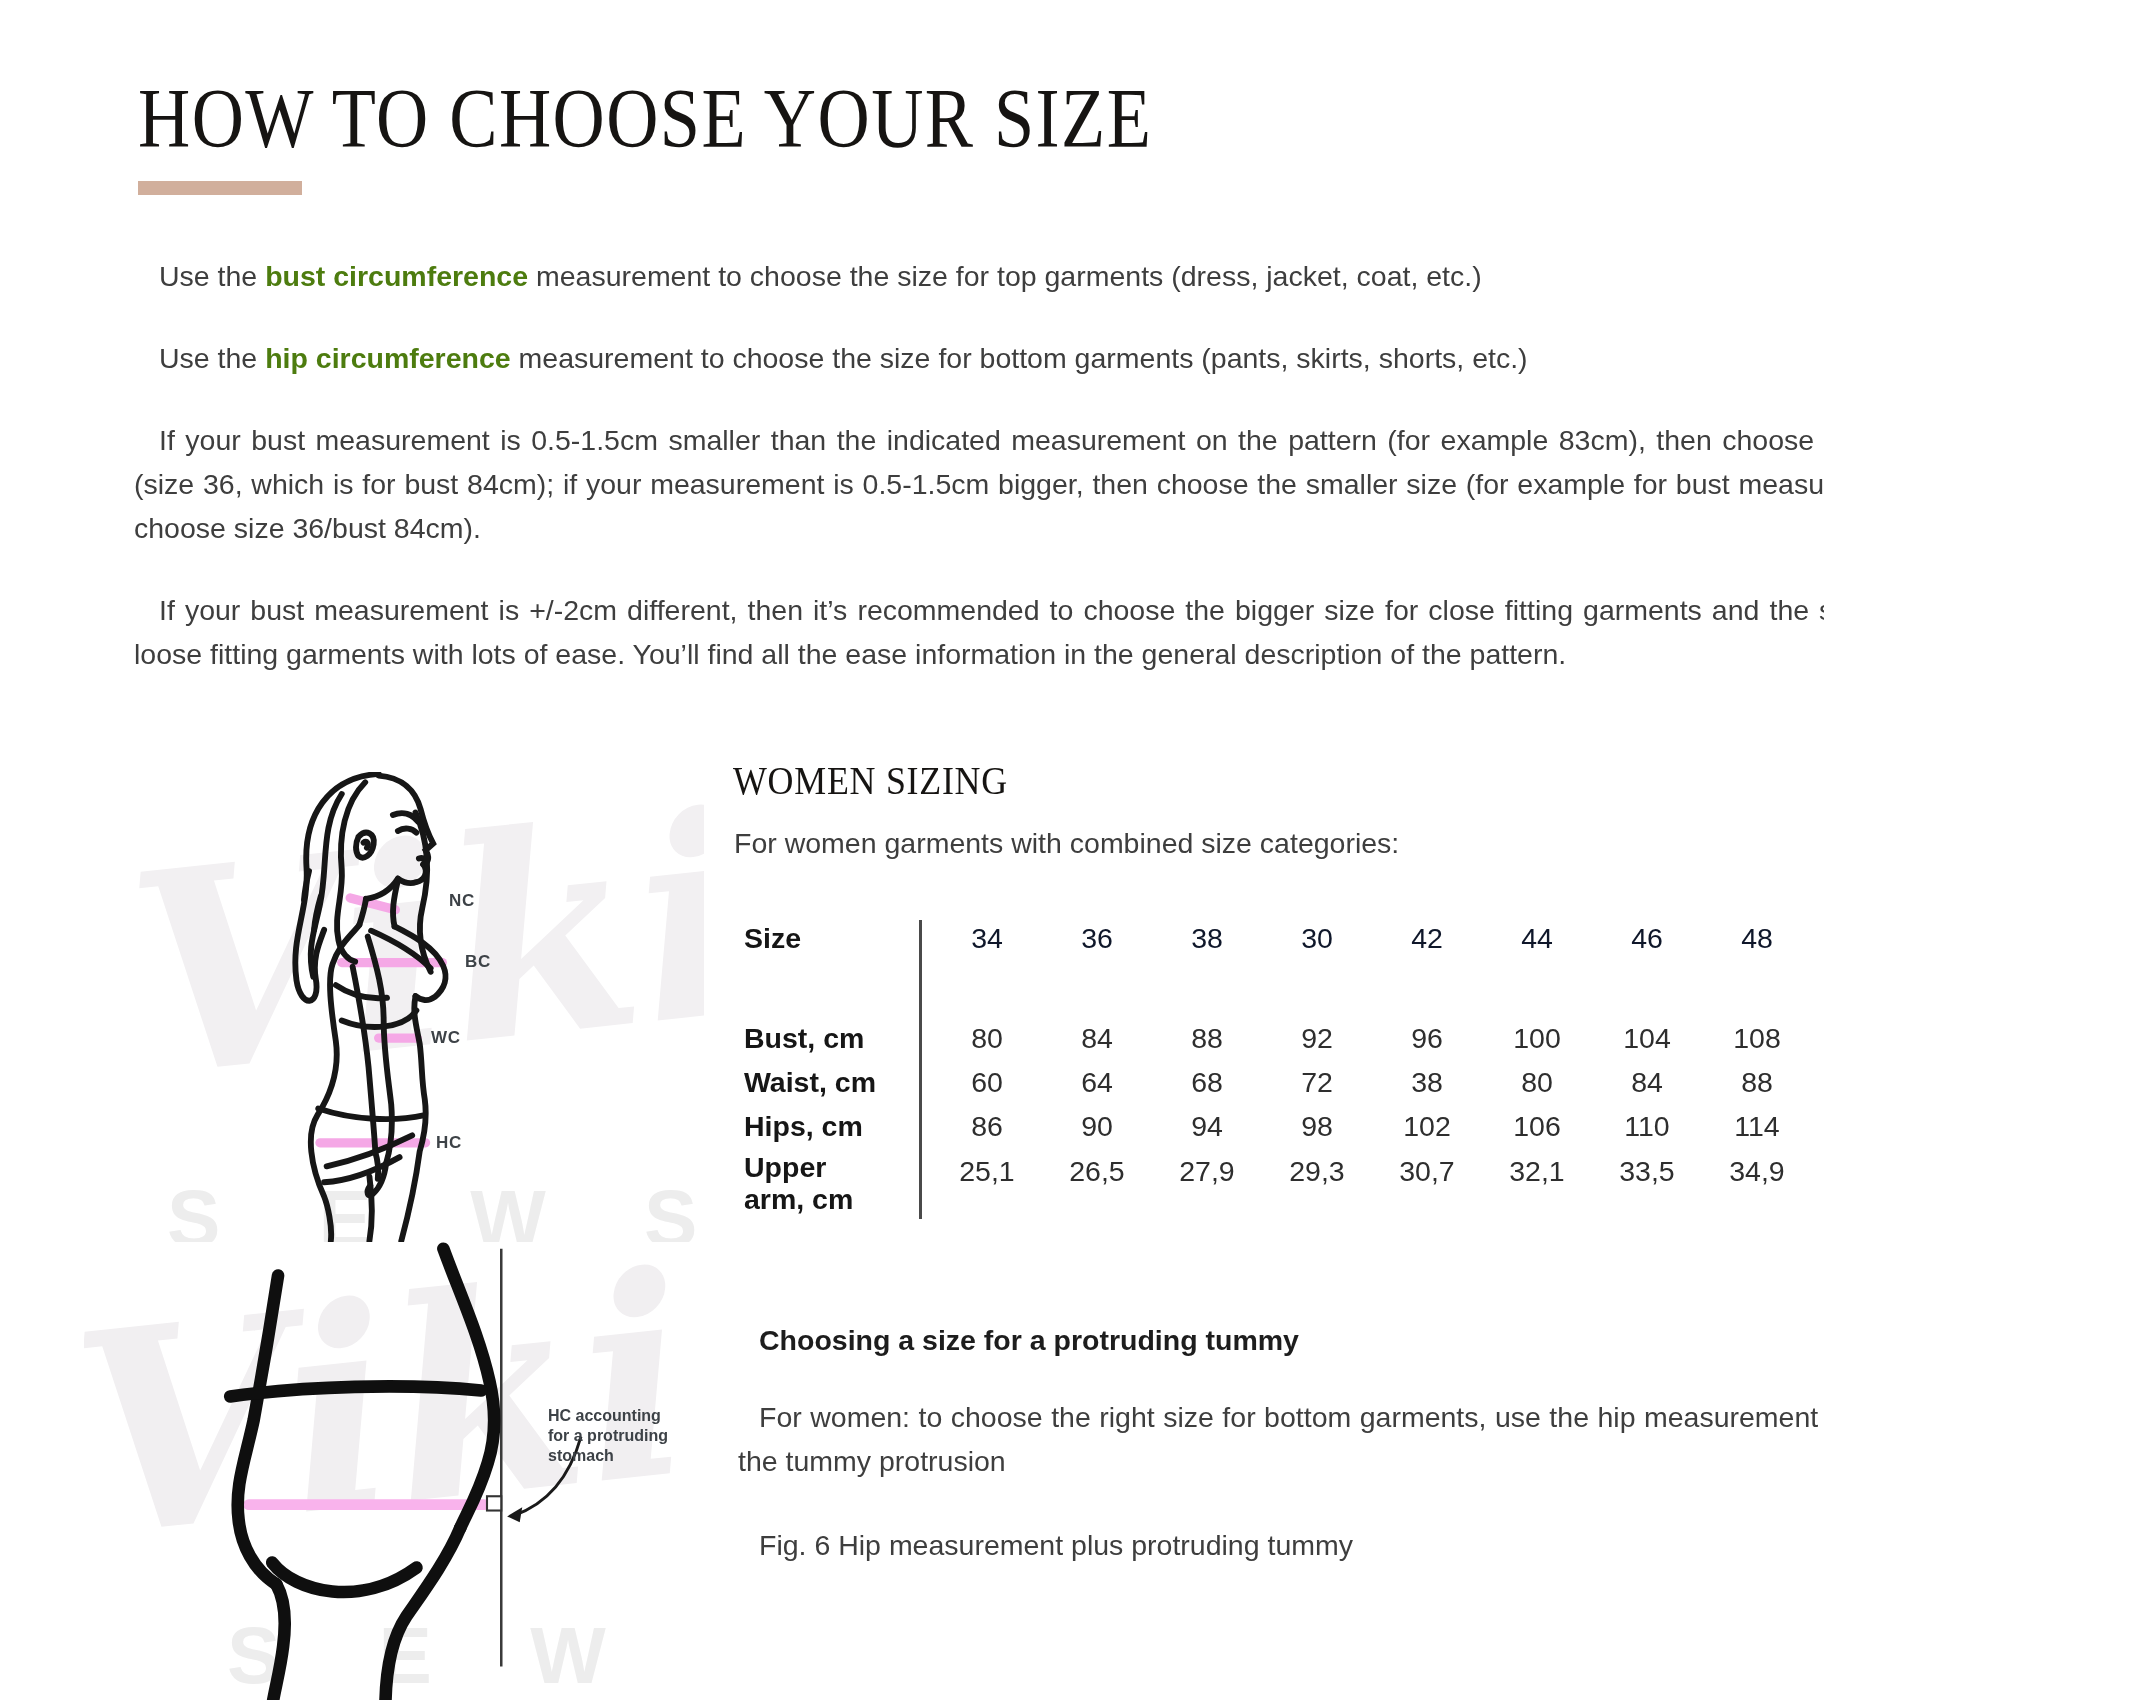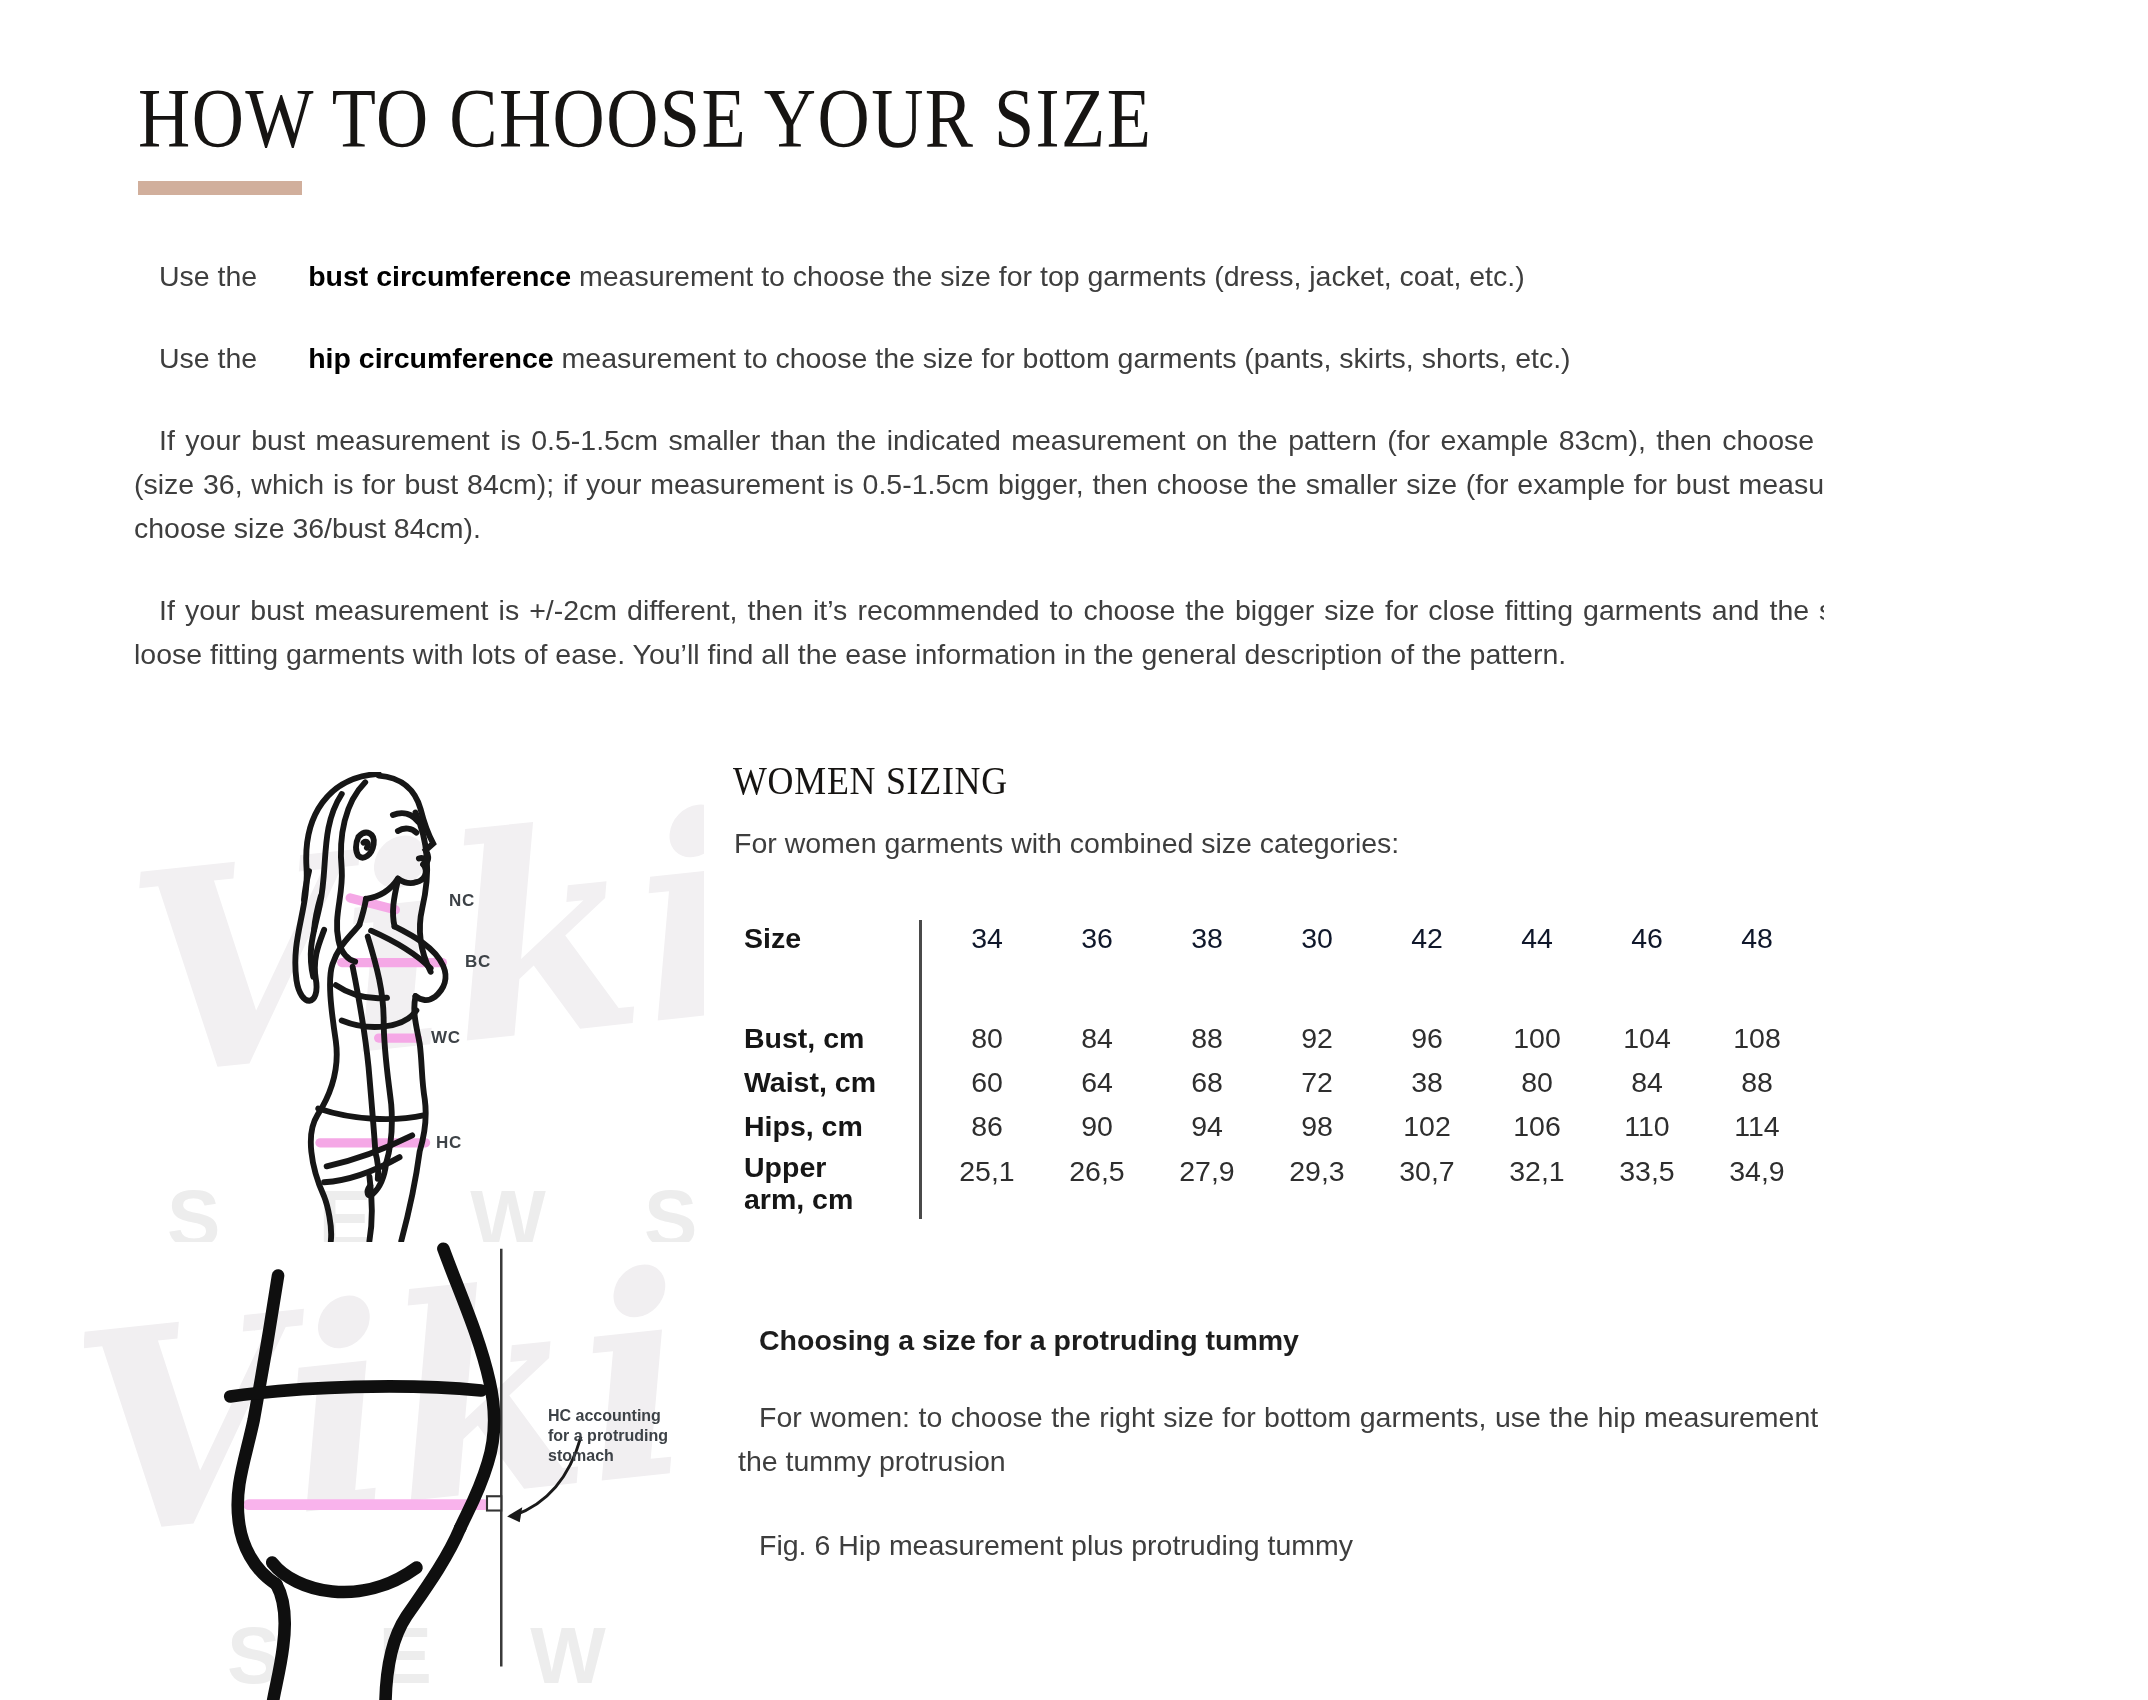--- a/index.html
+++ b/index.html
@@ -9,21 +9,21 @@
   
   .title{position:absolute;left:138px;top:70px;margin:0;font-family:"Liberation Serif",serif;
          font-weight:400;font-size:84px;color:#161412;white-space:nowrap;}
   .title-inner{display:inline-block;transform:scaleX(.86);transform-origin:left center;letter-spacing:1.7px;}
   .accent-bar{position:absolute;left:138px;top:181px;width:164px;height:14.3px;background:#d1af9c;}
 
   
   .intro{position:absolute;left:134px;top:254px;width:1881px;}
   .intro p{margin:0 0 38px 0;font-size:28.5px;line-height:44px;color:#3e3e3e;text-indent:25px;}
   .intro p.just{text-align:justify;}
-  .intro b{font-weight:700;color:#000000;margin-left:43px;}
+  .intro b{font-weight:700;color:#4d7c0f;}
 
   
   .fig-top{position:absolute;left:117px;top:772px;width:587px;height:470px;overflow:hidden;}
   .fig-bottom{position:absolute;left:84px;top:1242px;width:613px;height:459px;overflow:hidden;}
   .wm-script{position:absolute;z-index:0;font-family:"DejaVu Serif",serif;font-style:italic;font-weight:700;
              color:#f2f0f2;pointer-events:none;line-height:1;}
   .fig-top .wm-script{left:15px;top:35px;font-size:277px;transform:rotate(-6deg);}
   .fig-bottom .wm-script{left:-8.4px;top:25px;font-size:277px;transform:rotate(-6deg);color:#f1eff1;}
   .wm-letters{position:absolute;z-index:0;font-weight:700;color:#ededed;font-size:80px;
               letter-spacing:17px;word-spacing:42px;white-space:nowrap;}

